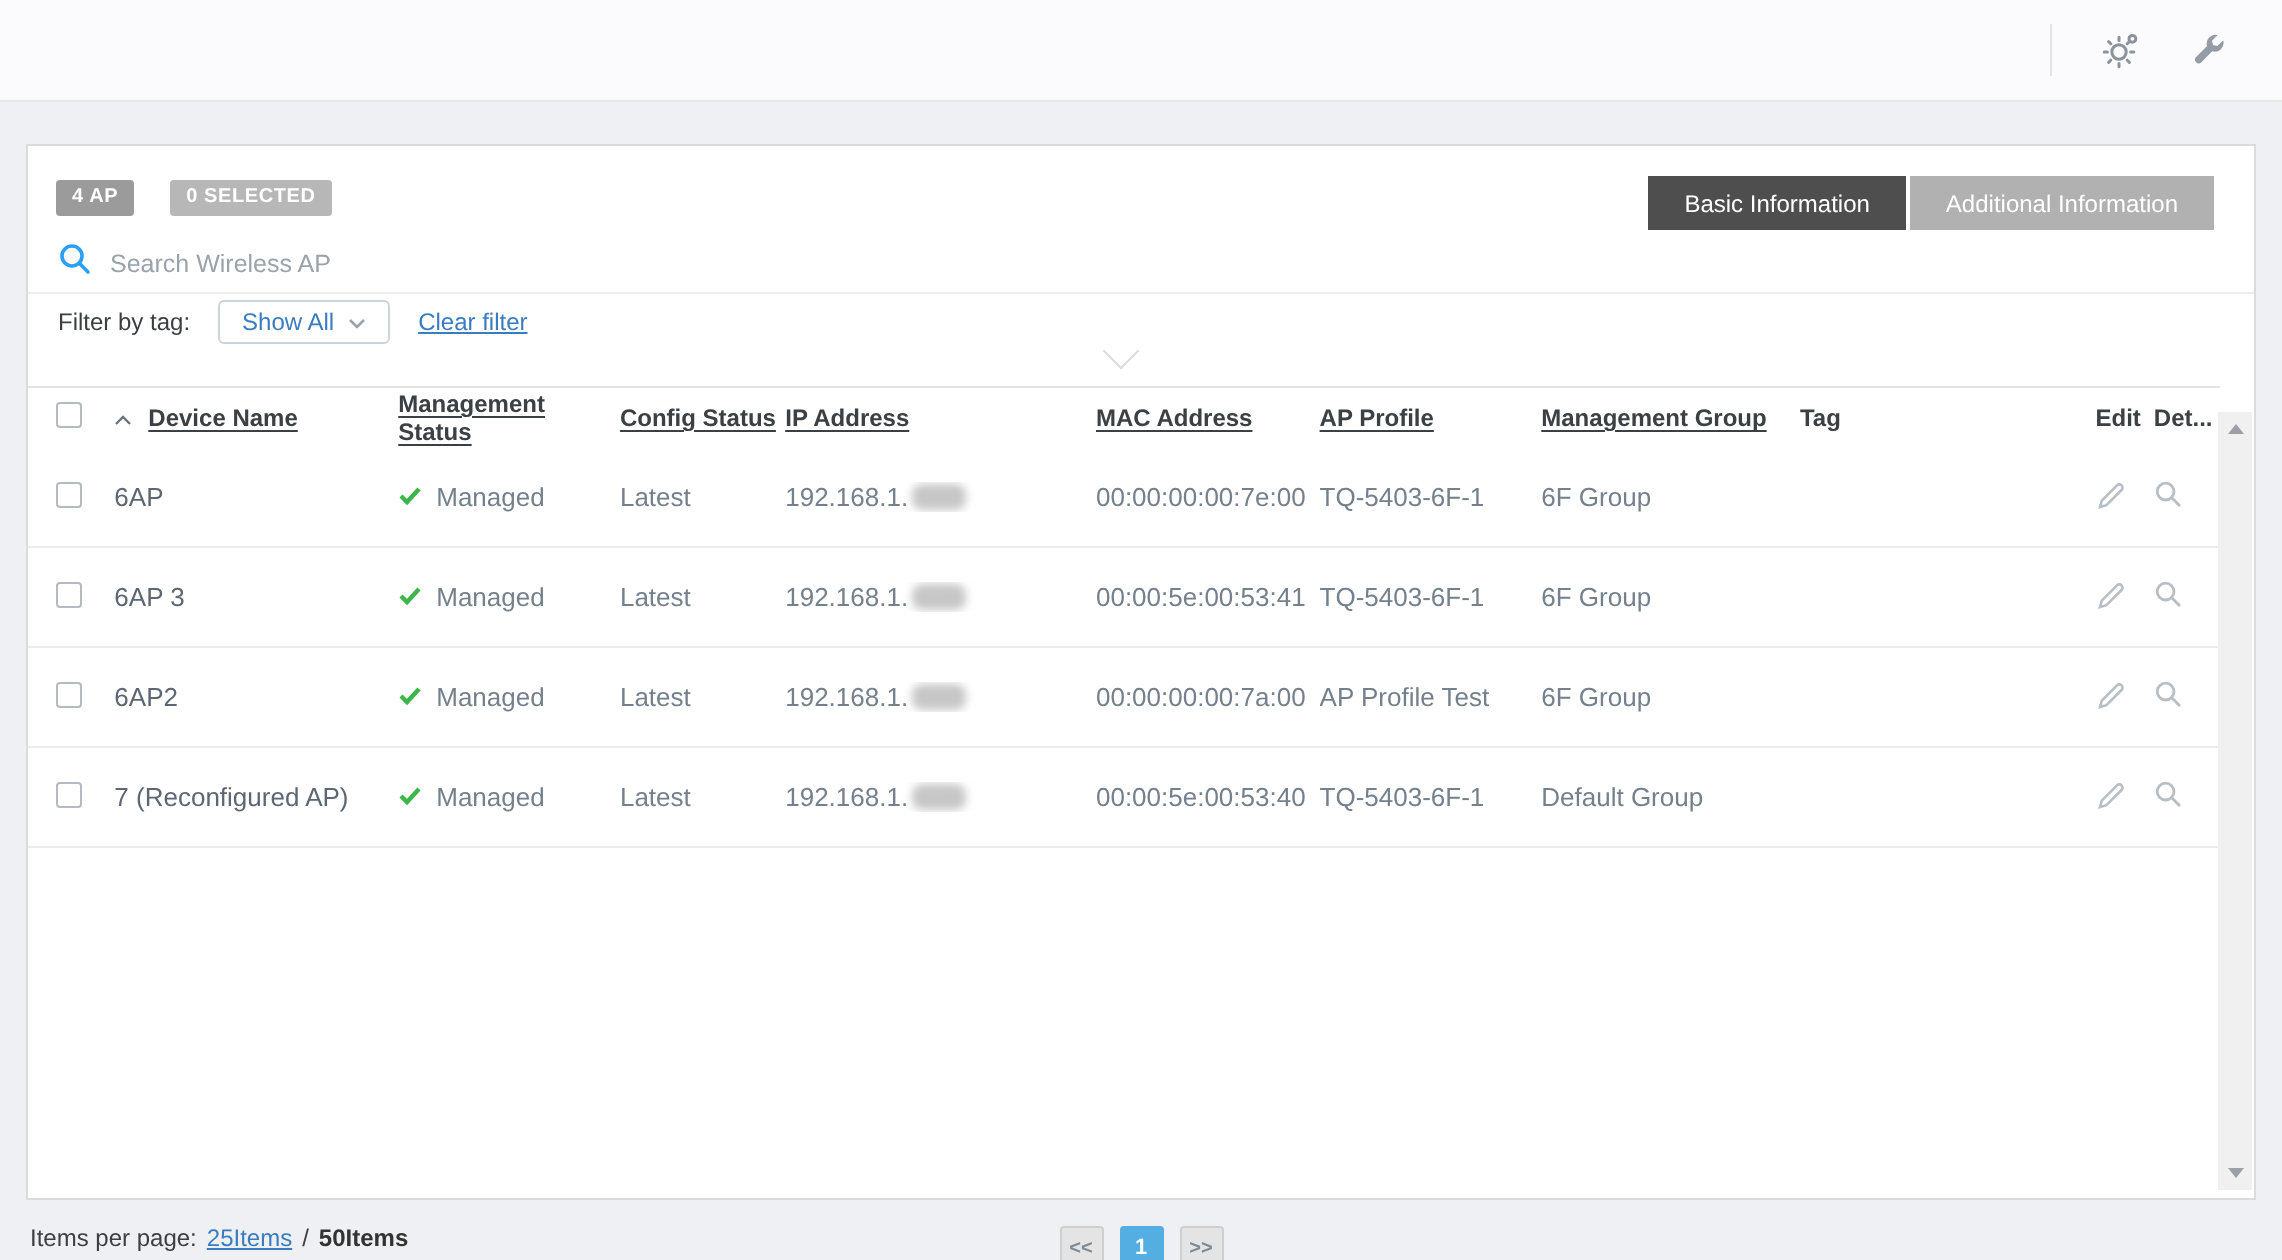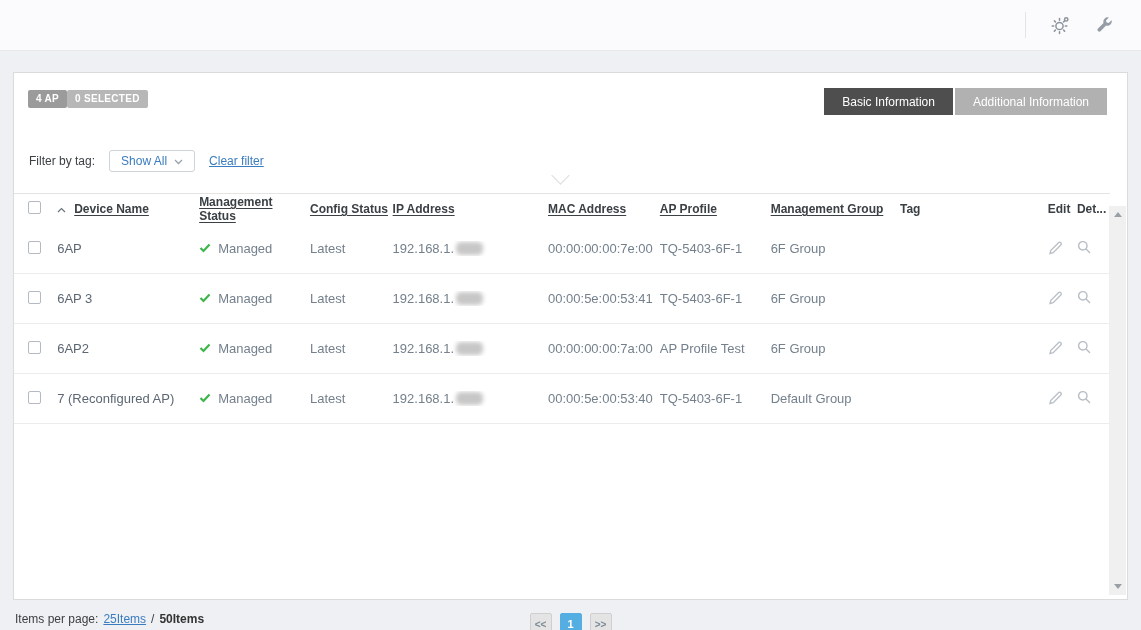--- a/index.html
+++ b/index.html
@@ -24,21 +24,21 @@
     cursor:pointer; margin-right:20px;
   }
   .topbar-divider { width:1px; height:26px; background:#e2e4e7; margin-right:25px; }
   .icon-btn { background:none; border:none; cursor:pointer; padding:0; margin-right:26px; line-height:0; }
   .icon-btn:last-child { margin-right:12px; }
   
   .panel {
     position:absolute; left:13px; top:72px; width:1115px; height:528px;
     background:#fff; border:1px solid #d9dbdd;
   }
-  .badges { position:absolute; top:17px; left:14px; display:flex; gap:0; }
+  .badges { position:absolute; top:17px; left:14px; display:flex; gap:18px; }
   .badge {
     color:#fff; font-size:10px; font-weight:bold; letter-spacing:.3px;
     padding:3px 8px; border-radius:2px; line-height:12px;
   }
   .badge-count { background:#9b9b9b; }
   .badge-selected { background:#b7b7b7; }
   .tabs { position:absolute; top:15px; right:20px; display:flex; gap:2px; }
   .tab {
     border:none; color:#fff; font-family:inherit; font-size:12px;
     height:27px; padding:0 18px; cursor:pointer;
@@ -162,20 +162,29 @@
   <div class="badges">
     <span class="badge badge-count">4 AP</span>
     <span class="badge badge-selected">0 SELECTED</span>
   </div>
 
   <div class="tabs">
     <button class="tab tab-basic">Basic Information</button>
     <button class="tab tab-additional">Additional Information</button>
   </div>
 
+  <div class="search-row">
+    <span>
+      <svg width="17" height="17" viewBox="0 0 17 17">
+        <circle cx="7" cy="7" r="5" fill="none" stroke="#2aa0f8" stroke-width="1.8"></circle>
+        <line x1="10.8" y1="10.8" x2="15" y2="15" stroke="#2aa0f8" stroke-width="1.8" stroke-linecap="round"></line>
+      </svg>
+    </span>
+    <input class="search-input" type="text" placeholder="Search Wireless AP" style="">
+  </div>
 
   <div class="filter-row">
     <span class="filter-label">Filter by tag:</span>
     <button class="dropdown">
       <span>Show All</span>
       <span>
         <svg width="9" height="6" viewBox="0 0 9 6">
             <polyline points="1,1 4.5,4.5 8,1" fill="none" stroke="#98a2ad" stroke-width="1.3"></polyline>
           </svg>
       </span>

